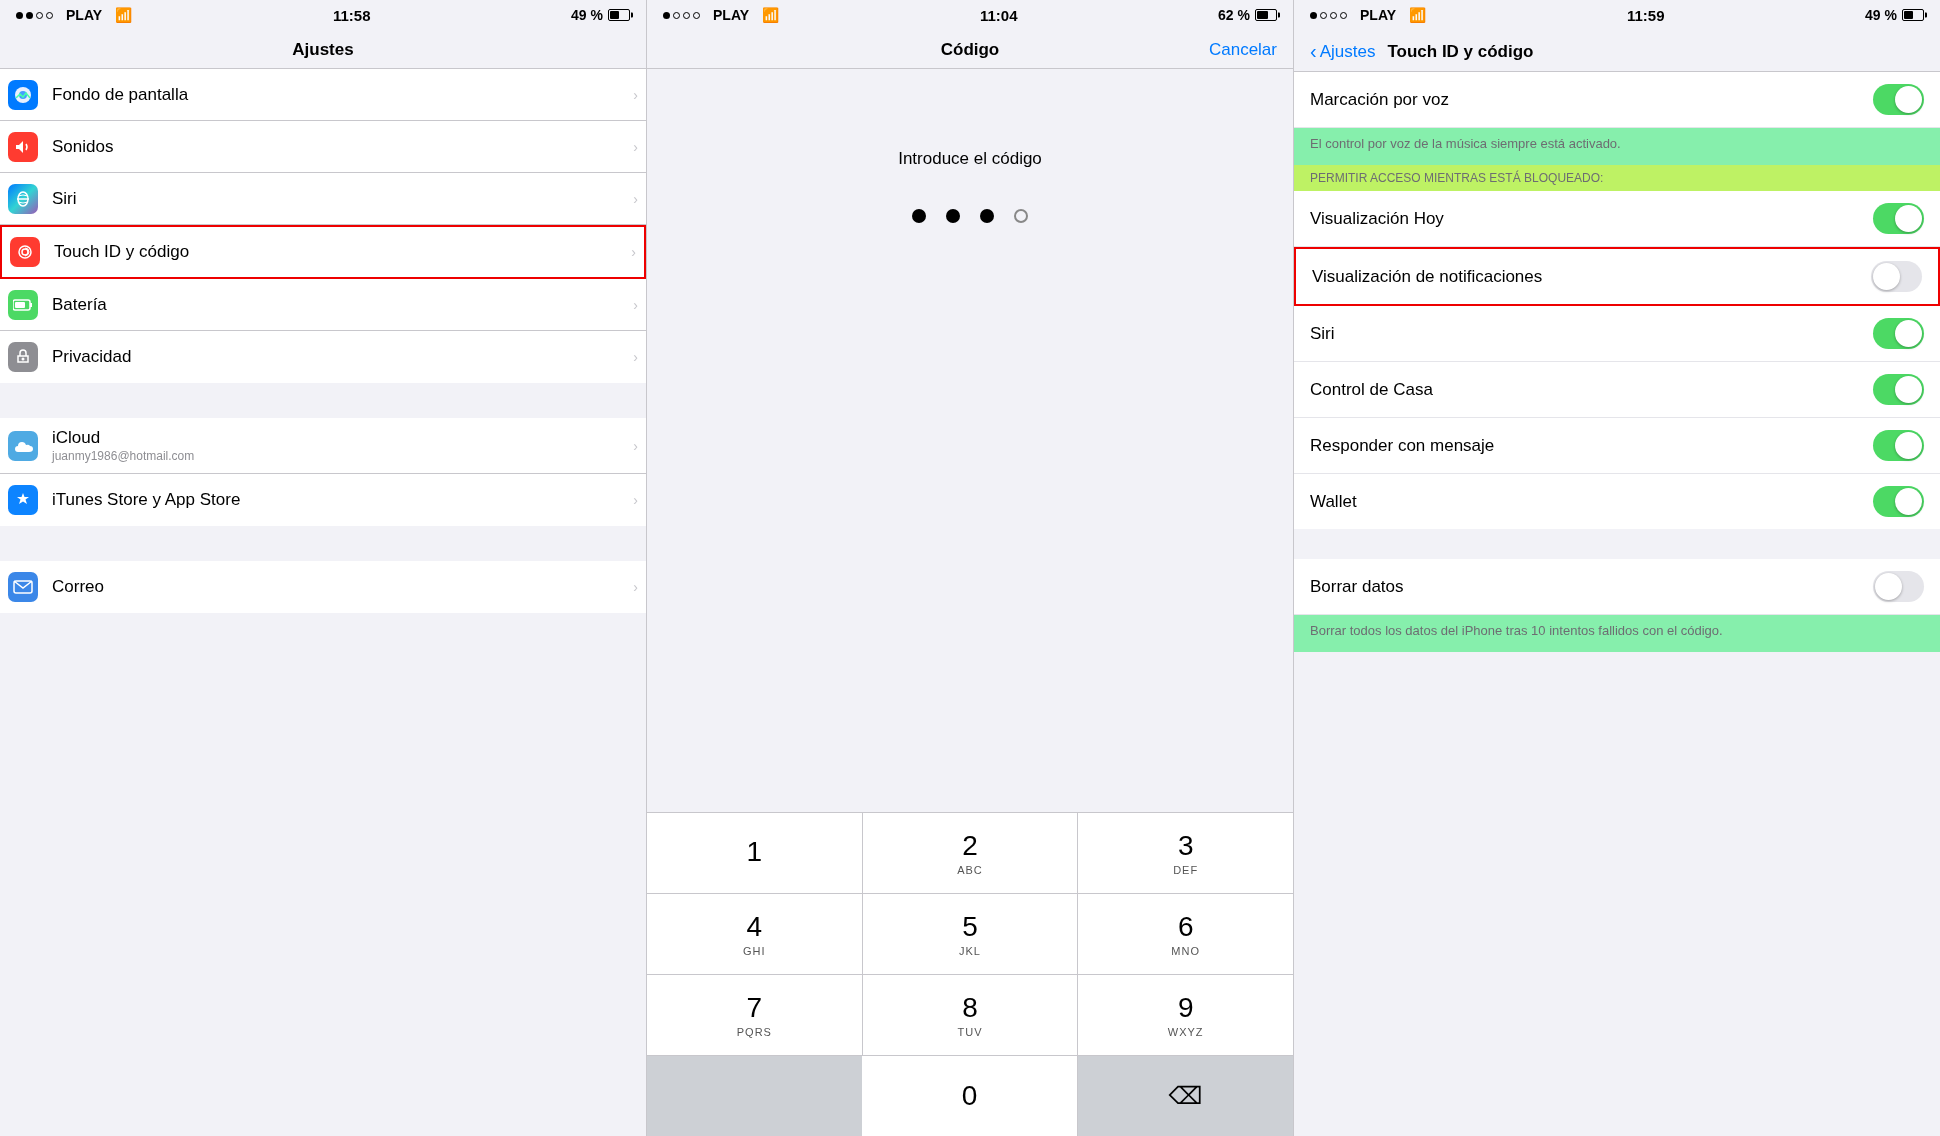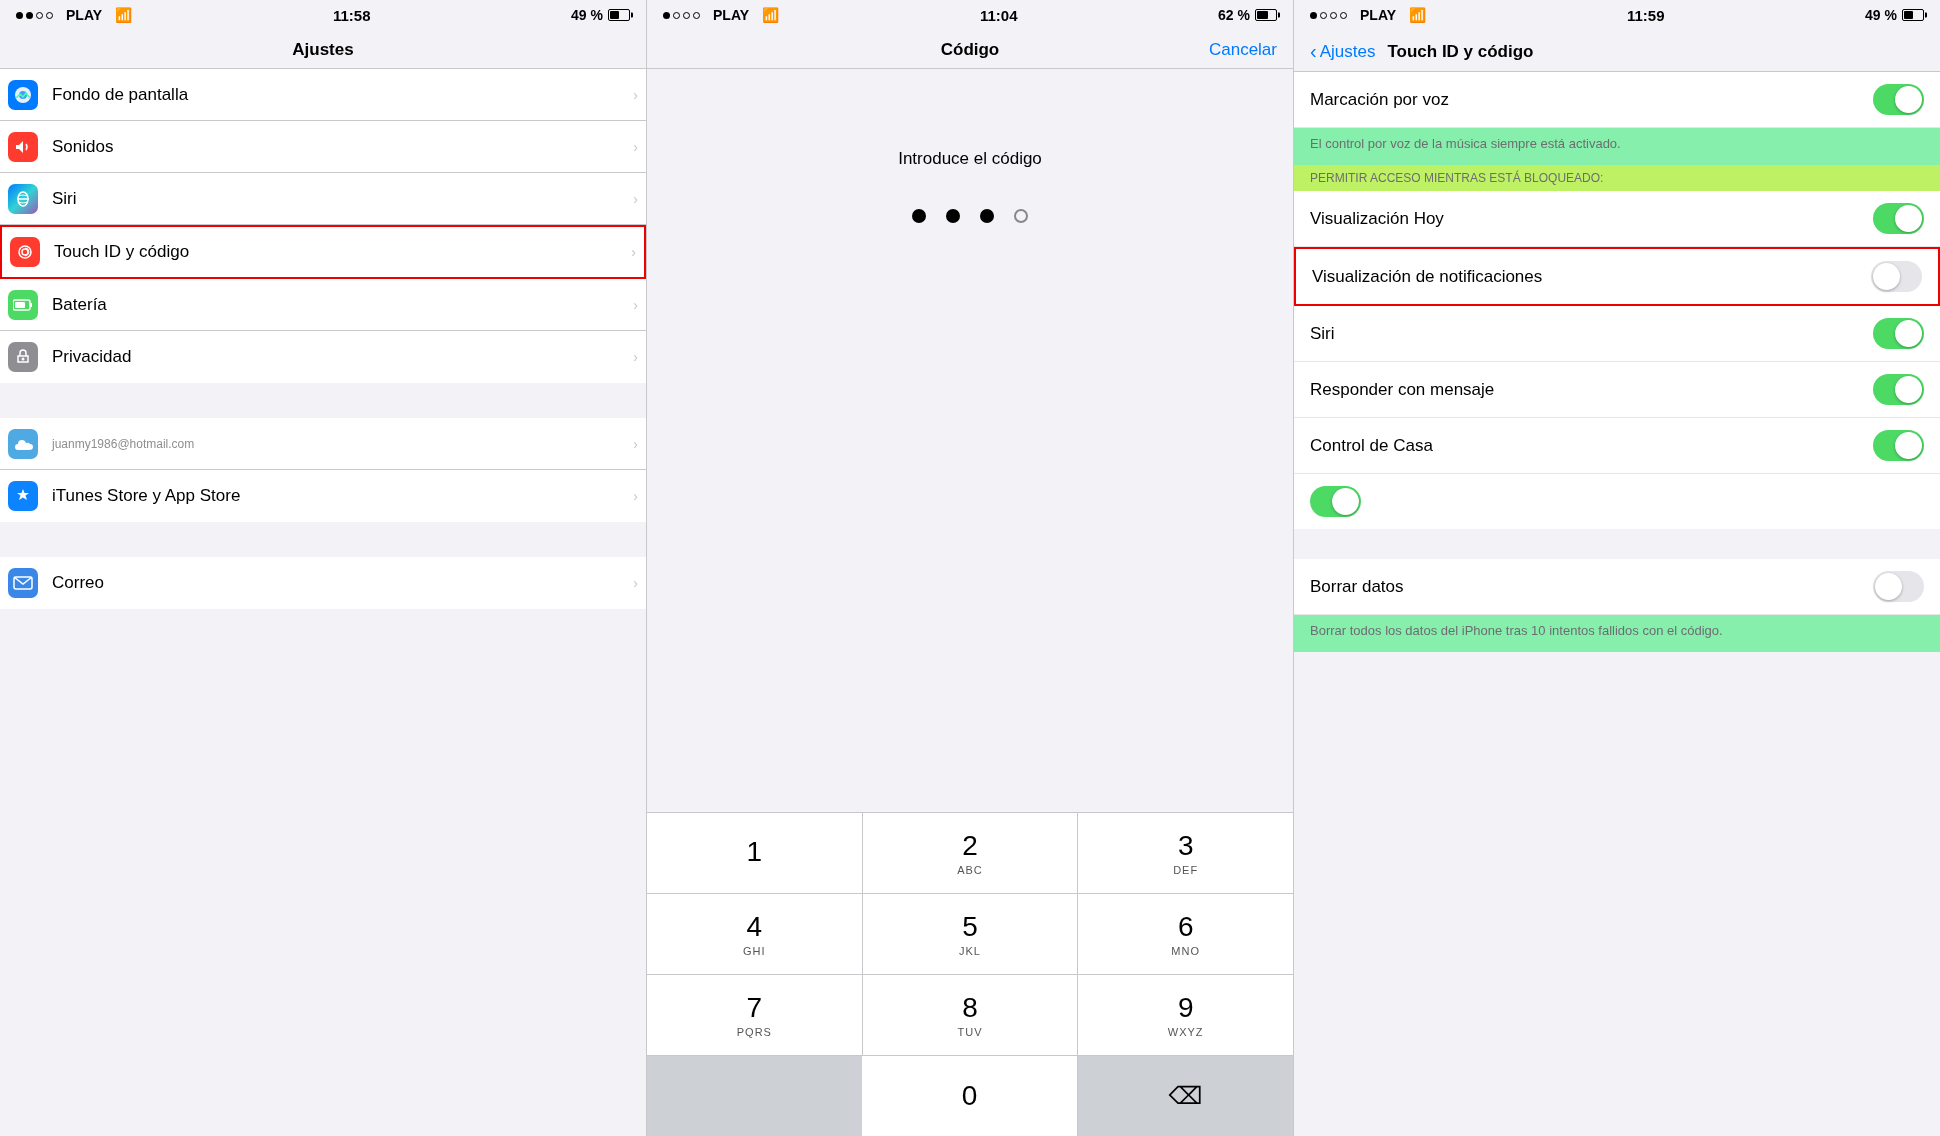--- a/index.html
+++ b/index.html
@@ -407,20 +407,21 @@
 
     <div class="list-section">
 
       <div class="list-item">
         <div class="item-icon cloud-blue">
           <svg width="20" height="14" viewBox="0 0 20 14" fill="white">
               <path d="M16 13 H5 Q2 13 2 10 Q2 7 5 7 Q5 3 9 3 Q12 3 13 6 Q16 5 17 7 Q20 7 20 10 Q20 13 16 13 Z" fill="white"></path>
             </svg>
         </div>
         <div class="item-text">
+          <div class="item-title">iCloud</div>
           <div class="item-subtitle">juanmy1986@hotmail.com</div>
         </div>
         <span class="chevron">›</span>
       </div>
 
       <div class="list-item">
         <div class="item-icon app-store">
           <svg width="18" height="18" viewBox="0 0 18 18" fill="white">
               <path d="M9 2 L10.5 6 H15 L11.5 8.5 L13 13 L9 10.5 L5 13 L6.5 8.5 L3 6 H7.5 Z" fill="white"></path>
             </svg>
@@ -606,34 +607,35 @@
     </div>
 
     <div class="toggle-row">
       <span class="toggle-label">Siri</span>
       <div class="toggle-switch on">
         <div class="toggle-thumb"></div>
       </div>
     </div>
 
     <div class="toggle-row">
+      <span class="toggle-label">Control de Casa</span>
+      <div class="toggle-switch on">
+        <div class="toggle-thumb"></div>
+      </div>
+    </div>
+
+    <div class="toggle-row">
       <span class="toggle-label">Responder con mensaje</span>
       <div class="toggle-switch on">
         <div class="toggle-thumb"></div>
       </div>
     </div>
 
-    <div class="toggle-row">
-      <span class="toggle-label">Control de Casa</span>
-      <div class="toggle-switch on">
-        <div class="toggle-thumb"></div>
-      </div>
-    </div>
-
     <div class="toggle-row" style="border-bottom:none;">
+      <span class="toggle-label">Wallet</span>
       <div class="toggle-switch on">
         <div class="toggle-thumb"></div>
       </div>
     </div>
 
     <div class="separator-section" style="height:30px;"></div>
 
     <div class="toggle-row">
       <span class="toggle-label">Borrar datos</span>
       <div class="toggle-switch off">

